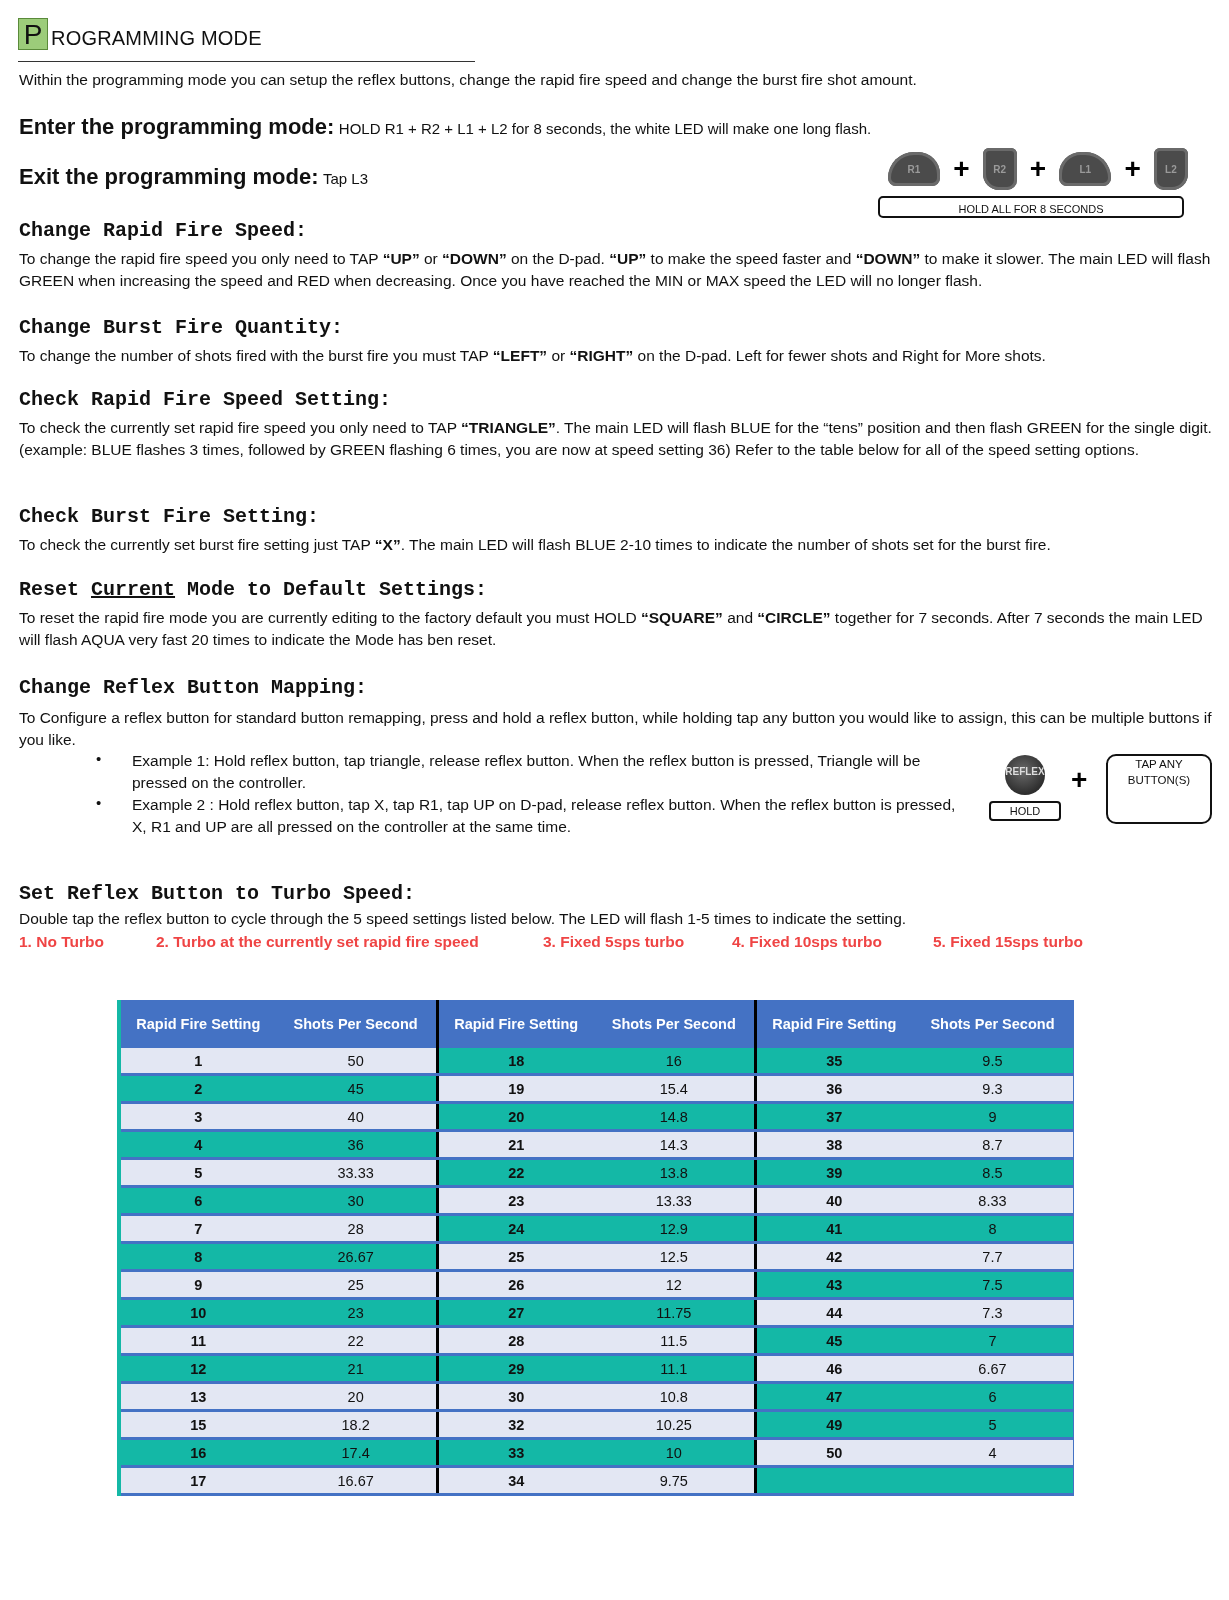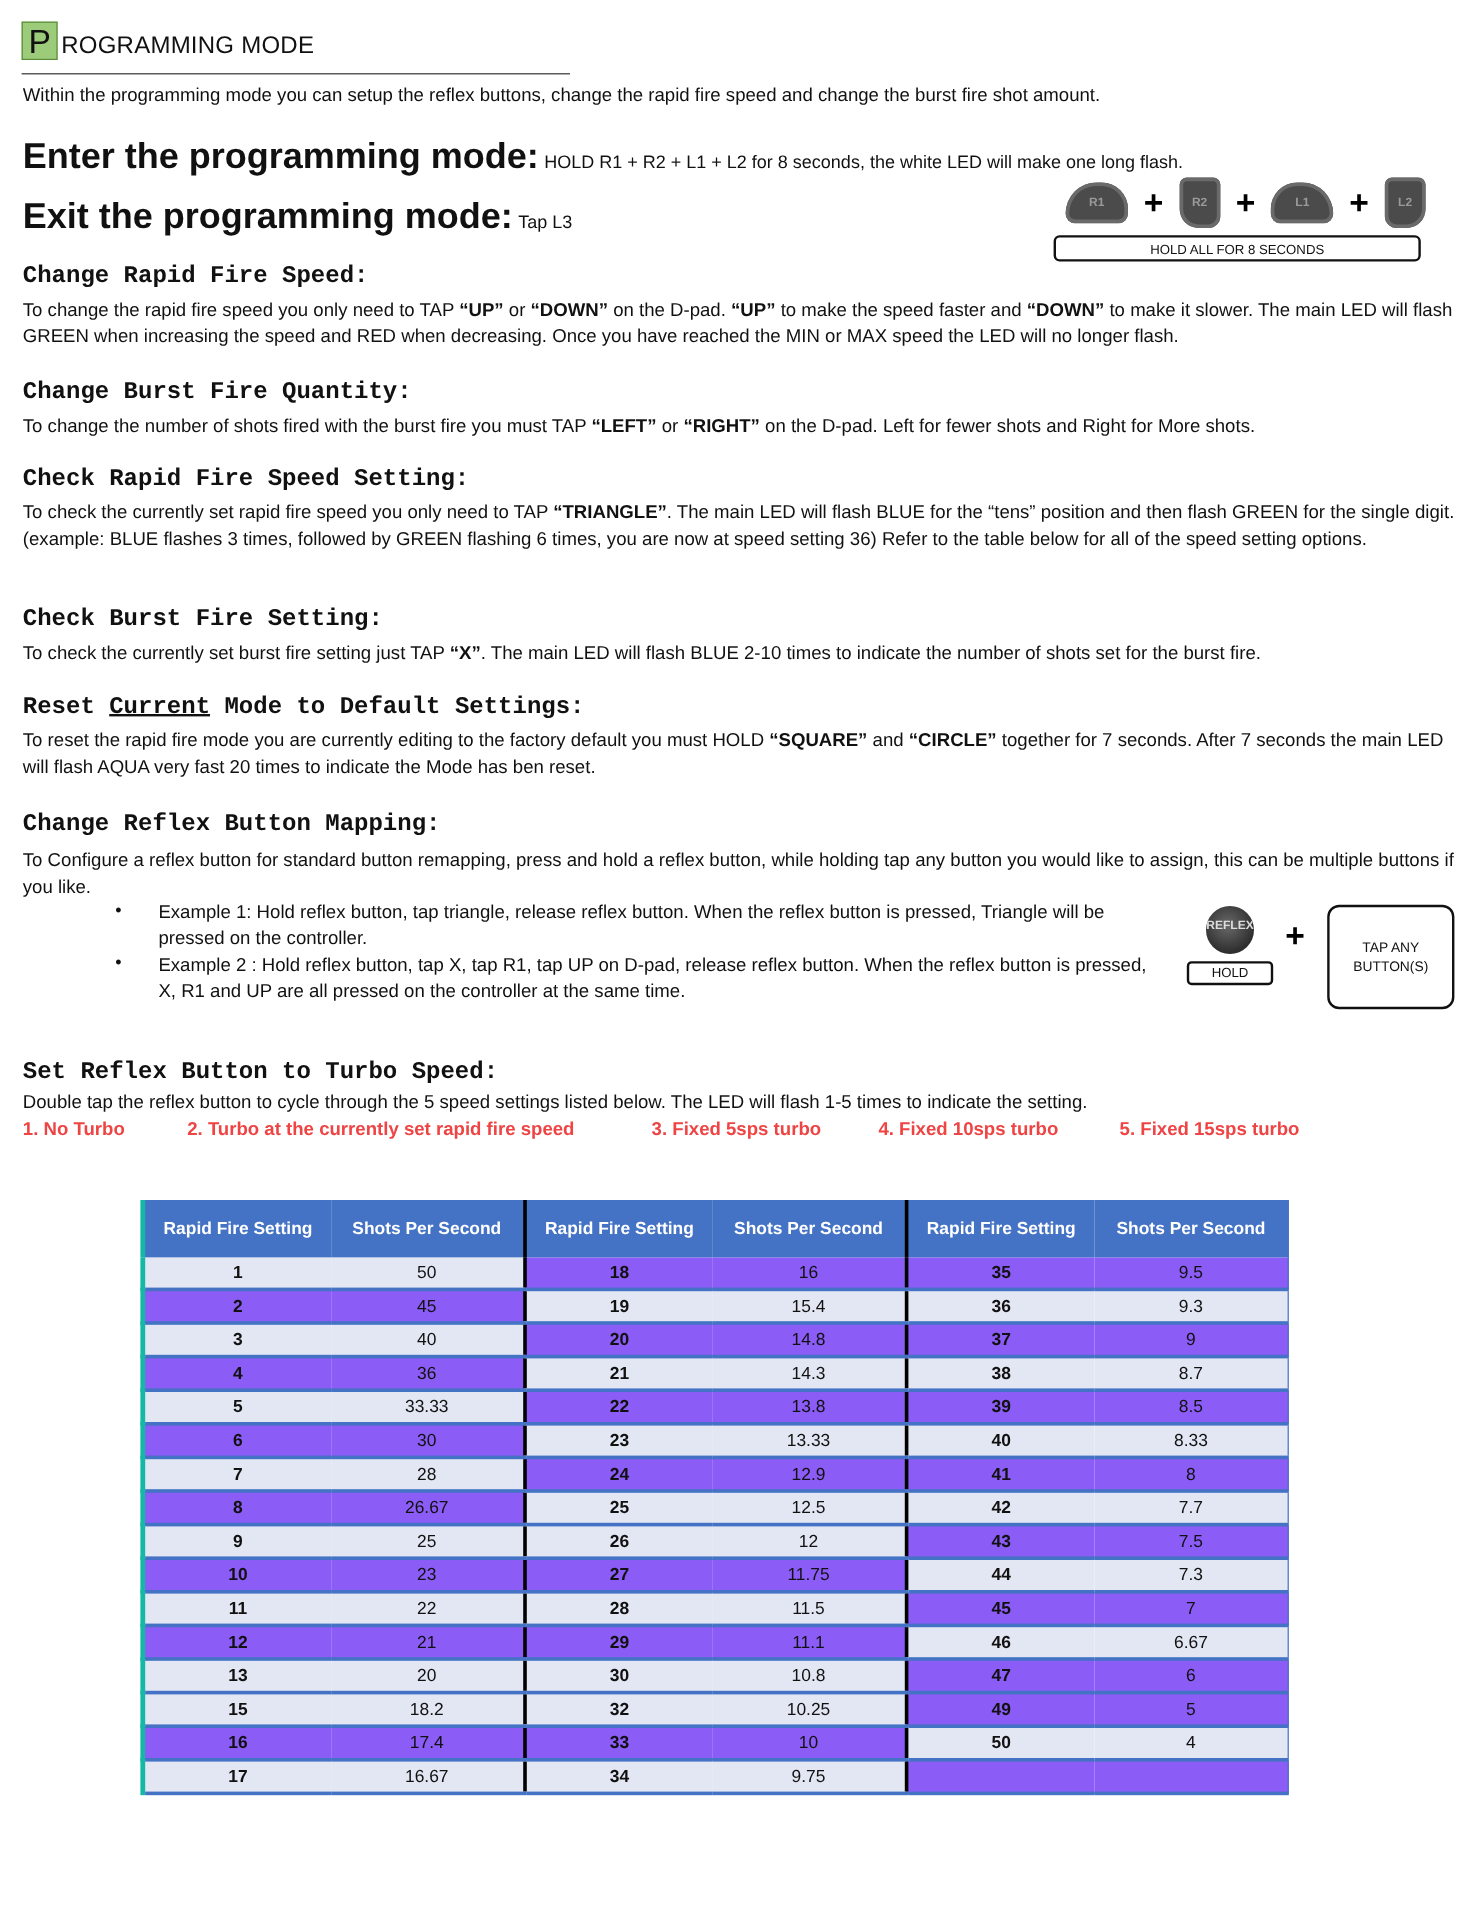--- a/index.html
+++ b/index.html
@@ -4,47 +4,47 @@
 <style>
   html, body { margin:0; padding:0; background:#ffffff; }
   body { width:1229px; height:1600px; position:relative; font-family:"Liberation Sans", sans-serif; color:#111; overflow:hidden; }
   .abs { position:absolute; }
   .title-wrap { left:18px; top:18px; display:flex; align-items:flex-end; }
   .dropcap { width:30px; height:32px; background:#9ccc7a; border:1.5px solid #5a8a3a; font-size:28px; line-height:32px; text-align:center; color:#111; box-sizing:border-box; }
   .title-rest { font-size:20px; margin-left:3px; letter-spacing:0.2px; line-height:24px; }
   .title-rule { left:18px; top:61px; width:457px; height:1px; background:#333; }
   .p { font-size:15.5px; line-height:22px; }
   .h { font-size:20px; font-weight:bold;font-family:Liberation Mono, monospace; }
-  .inline-h { font-size:30px; font-weight:bold; }
+  .inline-h { font-size:22px; font-weight:bold; }
   .inline-t { font-size:15px; font-weight:normal; }
   b { font-weight:bold; }
   u { text-decoration:underline;margin-top:26px; }
   .btn-combo { left:888px; top:148px; width:300px; height:42px; display:flex; align-items:center; justify-content:space-between; }
   .trig { background:#4b4b4b; border-radius:18px 18px 6px 6px; color:#9a9a9a; font-size:10px; font-weight:bold; display:flex; align-items:center; justify-content:center; position:relative; box-shadow:inset 0 0 0 3px #6a6a6a; }
   .trig.r1 { width:52px; height:34px; border-radius:26px 22px 8px 8px; }
   .trig.l1 { width:52px; height:34px; border-radius:22px 26px 8px 8px; }
   .trig.r2 { width:34px; height:42px; border-radius:6px 6px 10px 16px; }
   .trig.l2 { width:34px; height:42px; border-radius:6px 6px 16px 10px; }
   .plus { font-size:28px; font-weight:bold; color:#000; line-height:1; }
   .hold-box { left:878px; top:196px; width:306px; height:22px; border:2px solid #111; border-radius:5px; font-size:11px; text-align:center; line-height:22px; box-sizing:border-box; }
   .bullet-row { left:96px; width:860px; display:flex; }
   .bullet-dot { width:36px; font-size:15px; }
   .bullet-text { flex:1; font-size:15.5px; line-height:22px; }
   .reflex-btn { left:1005px; top:755px; width:40px; height:40px; border-radius:50%; background:radial-gradient(circle at 45% 40%, #6a6a6a, #2e2e2e 70%); color:#ddd; font-size:10px; font-weight:bold; text-align:center; line-height:34px; overflow:hidden; }
   .reflex-hold { left:989px; top:801px; width:72px; height:20px; border:2px solid #111; border-radius:4px; font-size:11px; text-align:center; line-height:17px; box-sizing:border-box; }
   .reflex-plus { left:1071px; top:766px; }
-  .tap-box { left:1106px; top:754px; width:106px; height:87px; border:2.5px solid #111; border-radius:10px; font-size:11.5px; text-align:center; display:flex; align-items:center; justify-content:center; box-sizing:border-box; line-height:16px; }
+  .tap-box { left:1106px; top:754px; width:106px; height:70px; border:2.5px solid #111; border-radius:10px; font-size:11.5px; text-align:center; display:flex; justify-content:center; box-sizing:border-box; line-height:16px; }
   .turbo-row { left:19px; top:933px; font-size:15.5px; font-weight:bold; color:#ef4444; }
   .turbo-item { position:absolute; white-space:nowrap; }
   table.rf { position:absolute; left:117px; top:1000px; width:957px; border-collapse:collapse; font-family:"Liberation Sans", sans-serif; }
   table.rf th { background:#4472c4; color:#fff; font-size:14.5px; font-weight:bold; height:48px; text-align:center; padding:0; }
   table.rf td { height:25px; font-size:14.5px; text-align:center; padding:0; border-bottom:3px solid #4472c4; }
   table.rf td.set { font-weight:bold; }
   table.rf td.lav { background:#e3e7f3; }
-  table.rf td.wht { background:#8b5cf6; }
+  table.rf td.wht { background:#14b8a6; }
   table.rf .gsep { border-left:3px solid #000; }
   table.rf { border-left:4px solid #14b8a6; border-right:1px solid #4472c4; }
 </style>
 </head>
 <body>
 
 <div class="abs title-wrap">
   <div class="dropcap">P</div>
   <div class="title-rest">ROGRAMMING MODE</div>
 </div>

